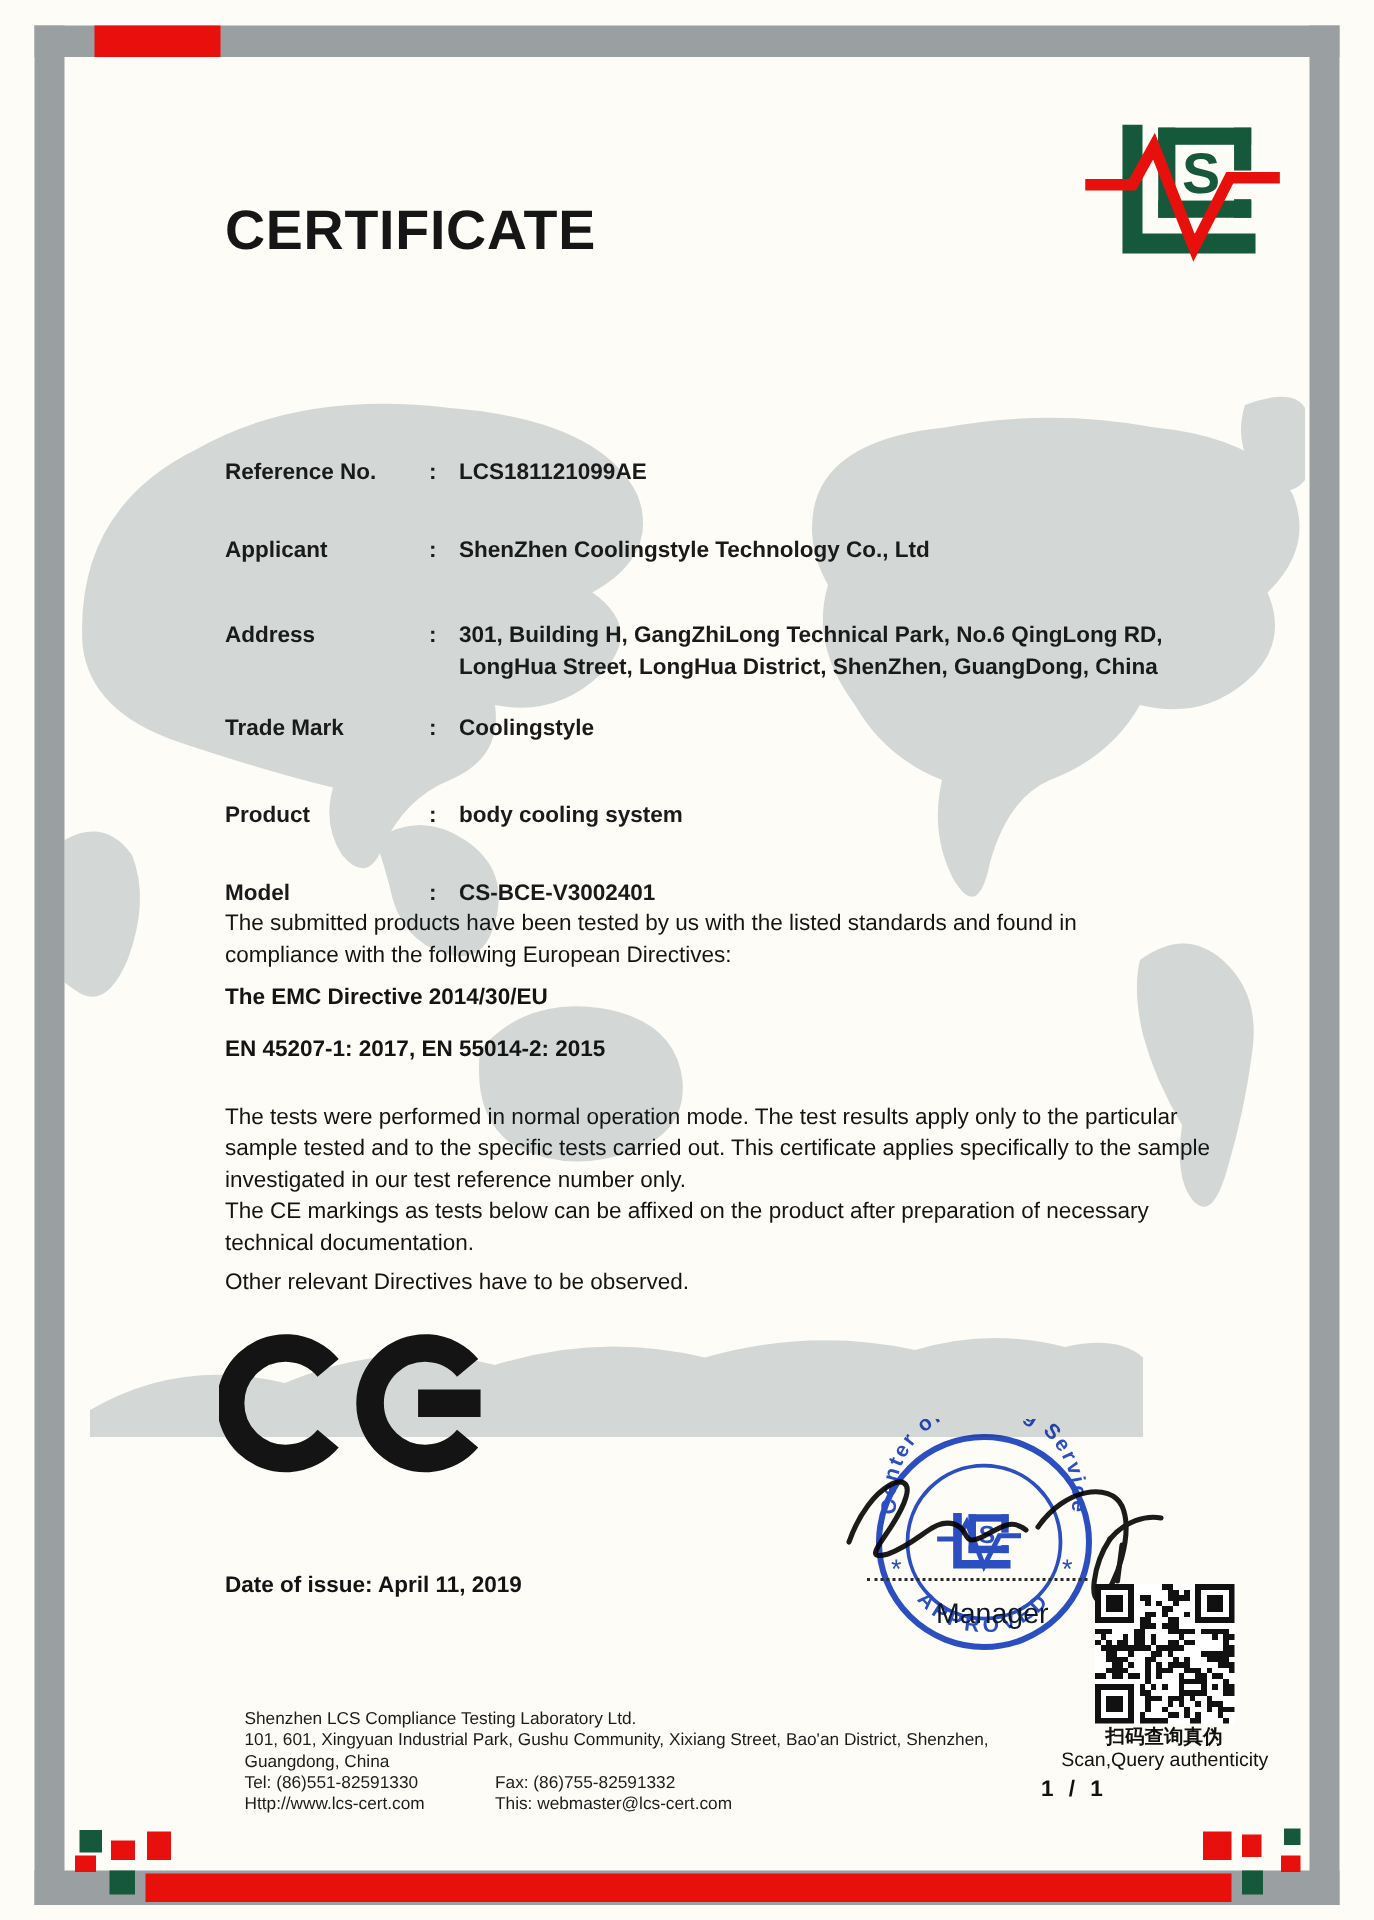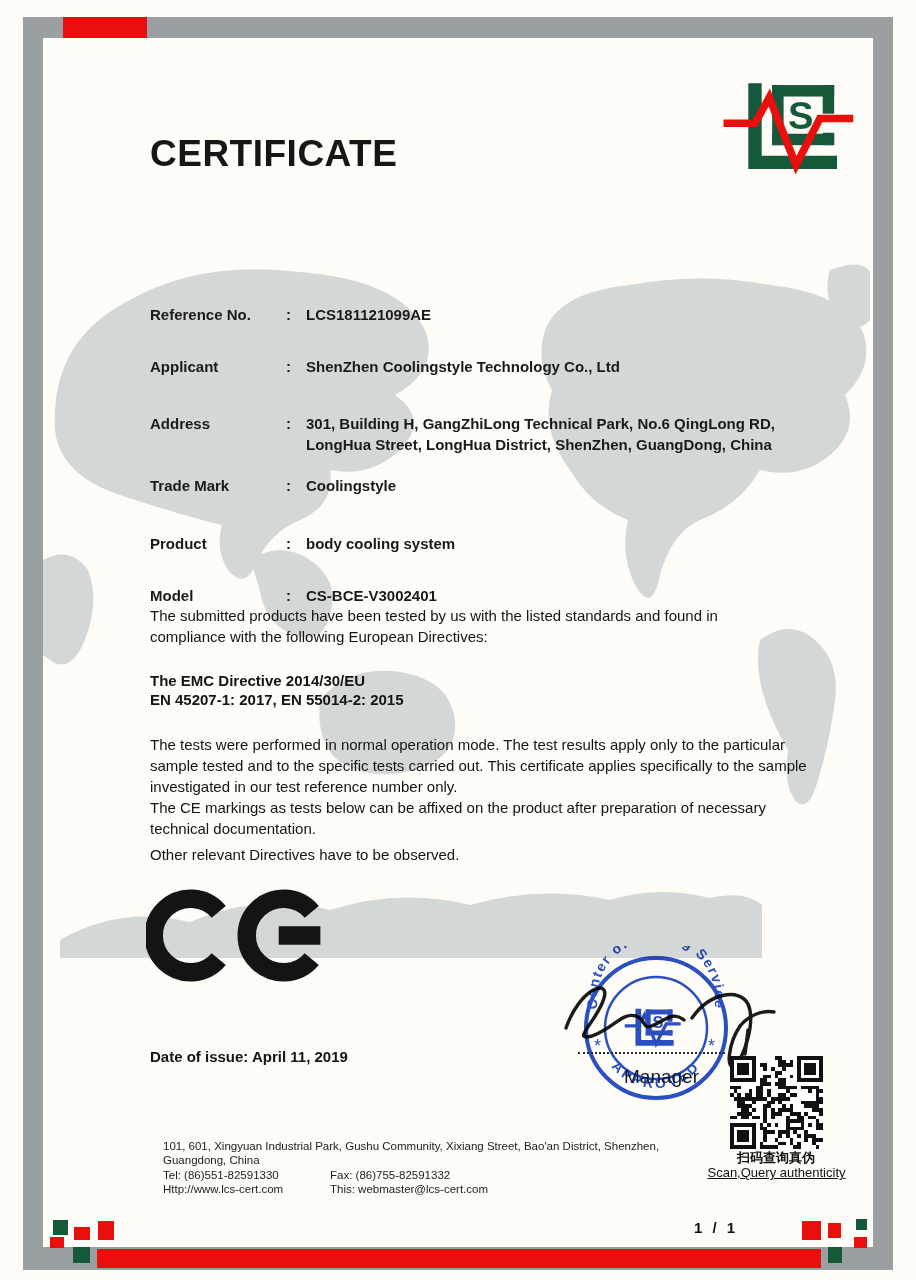--- a/index.html
+++ b/index.html
@@ -30,24 +30,24 @@
   .fieldrow .val{width:480px;}
   .para{position:absolute;left:150px;font-size:15px;line-height:21px;color:#141414;}
   .bold{font-weight:bold;}
   
   .stamp{mix-blend-mode:multiply;}
   .sig{mix-blend-mode:multiply;}
   .dotted{position:absolute;border-bottom:2.5px dotted #2a2a2a;}
   .manager{position:absolute;font-size:19px;color:#0f172a;}
   
   .qr-cap-cn{position:absolute;font-size:13px;font-weight:bold;text-align:center;color:#111;}
-  .qr-cap-en{position:absolute;font-size:13px;text-align:center;color:#111;text-decoration:underline;}
+  .qr-cap-en{position:absolute;font-size:13px;text-align:center;color:#111;}
   .footer{position:absolute;left:163px;top:1139px;font-size:11.5px;line-height:14.3px;color:#1c1c1c;}
   .frow{display:flex;} .frow .c1{width:167px;flex:none;}
-  .pageno{position:absolute;font-size:15px;font-weight:bold;letter-spacing:3px;color:#111;margin-top:35px;}
+  .pageno{position:absolute;font-size:15px;font-weight:bold;letter-spacing:3px;color:#111;}
 </style>
 </head>
 <body>
 
 <svg width="0" height="0" style="position:absolute">
   <symbol id="lcs-logo" viewBox="0 0 180 130">
     <path fill="currentColor" d="M40 18 H54 V94 H133 V108 H40 Z"></path>
     <rect fill="currentColor" x="65" y="20" width="65" height="12"></rect>
     <rect fill="currentColor" x="65" y="20" width="12" height="63"></rect>
     <rect fill="currentColor" x="65" y="71" width="65" height="12"></rect>
@@ -121,21 +121,21 @@
   <span class="col">:</span>
   <span class="val">body cooling system</span>
 </div>
 <div class="fieldrow" style="top:547px">
   <span class="lab">Model</span>
   <span class="col">:</span>
   <span class="val">CS-BCE-V3002401</span>
 </div>
 
 <div class="para" style="top:605px;width:645px">The submitted products have been tested by us with the listed standards and found in compliance with the following European Directives:</div>
-<div class="para bold" style="top:670px;width:645px">The EMC Directive 2014/30/EU</div>
+<div class="para bold" style="top:654px;width:645px">The EMC Directive 2014/30/EU</div>
 <div class="para bold" style="top:689px;width:645px">EN 45207-1: 2017, EN 55014-2: 2015</div>
 <div class="para" style="top:734px;width:660px">The tests were performed in normal operation mode. The test results apply only to the particular sample tested and to the specific tests carried out. This certificate applies specifically to the sample investigated in our test reference number only.</div>
 <div class="para" style="top:797px;width:632px">The CE markings as tests below can be affixed on the product after preparation of necessary technical documentation.</div>
 <div class="para" style="top:844px;width:645px">Other relevant Directives have to be observed.</div>
 
 <svg class="abs" style="left:146px;top:887px" width="186" height="97" viewBox="0 0 192 100">
   <g fill="none" stroke="#141414" stroke-width="19">
     <path d="M75.1 25.6 A38 38 0 1 0 75.1 74.4"></path>
     <path d="M171.1 25.6 A38 38 0 1 0 171.1 74.4"></path>
     <path d="M137 50 H180"></path>
@@ -391,20 +391,21 @@
       <rect x="20" y="2" width="3" height="3" fill="#111"></rect>
       <rect x="0" y="18" width="7" height="7" fill="#111"></rect>
       <rect x="1" y="19" width="5" height="5" fill="#fff"></rect>
       <rect x="2" y="20" width="3" height="3" fill="#111"></rect>
     </svg>
 </div>
 <div class="qr-cap-cn" style="left:726px;top:1149px;width:100px">扫码查询真伪</div>
 <div class="qr-cap-en" style="left:694px;top:1165px;width:165px">Scan,Query authenticity</div>
 
 <div class="footer">
+  <div>Shenzhen LCS Compliance Testing Laboratory Ltd.</div>
   <div>101, 601, Xingyuan Industrial Park, Gushu Community, Xixiang Street, Bao'an District, Shenzhen,</div>
   <div>Guangdong, China</div>
   <div class="frow">
     <span class="c1">Tel: (86)551-82591330</span>
     <span>Fax: (86)755-82591332</span>
   </div>
   <div class="frow">
     <span class="c1">Http://www.lcs-cert.com</span>
     <span>This: webmaster@lcs-cert.com</span>
   </div>

